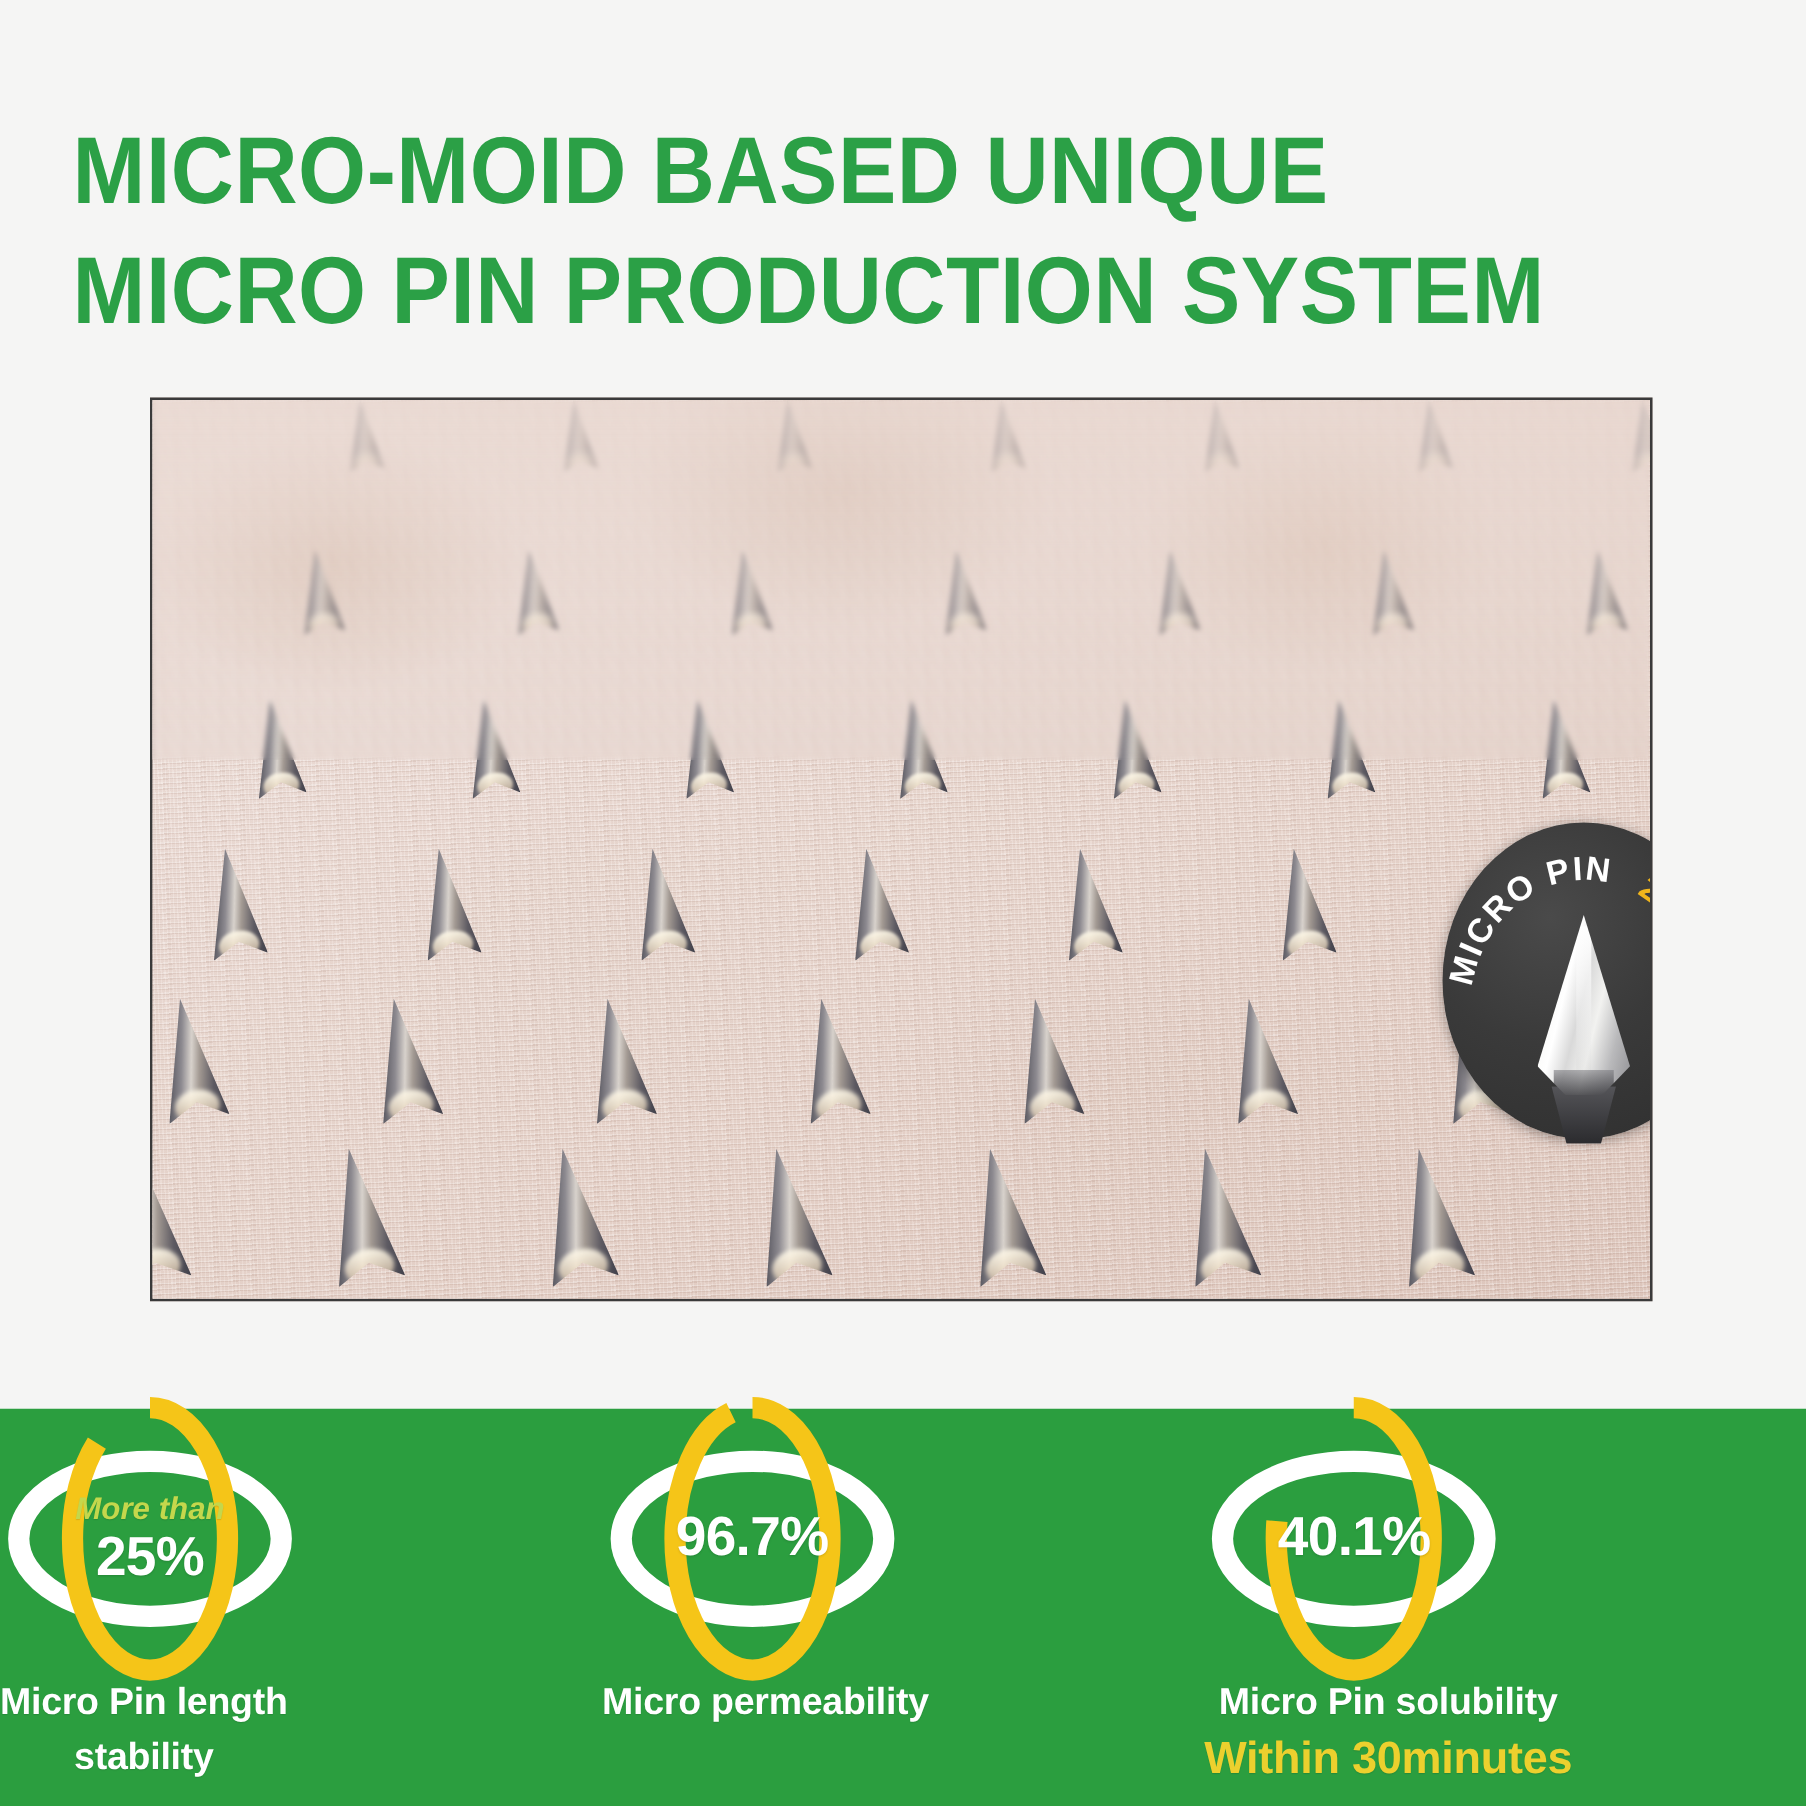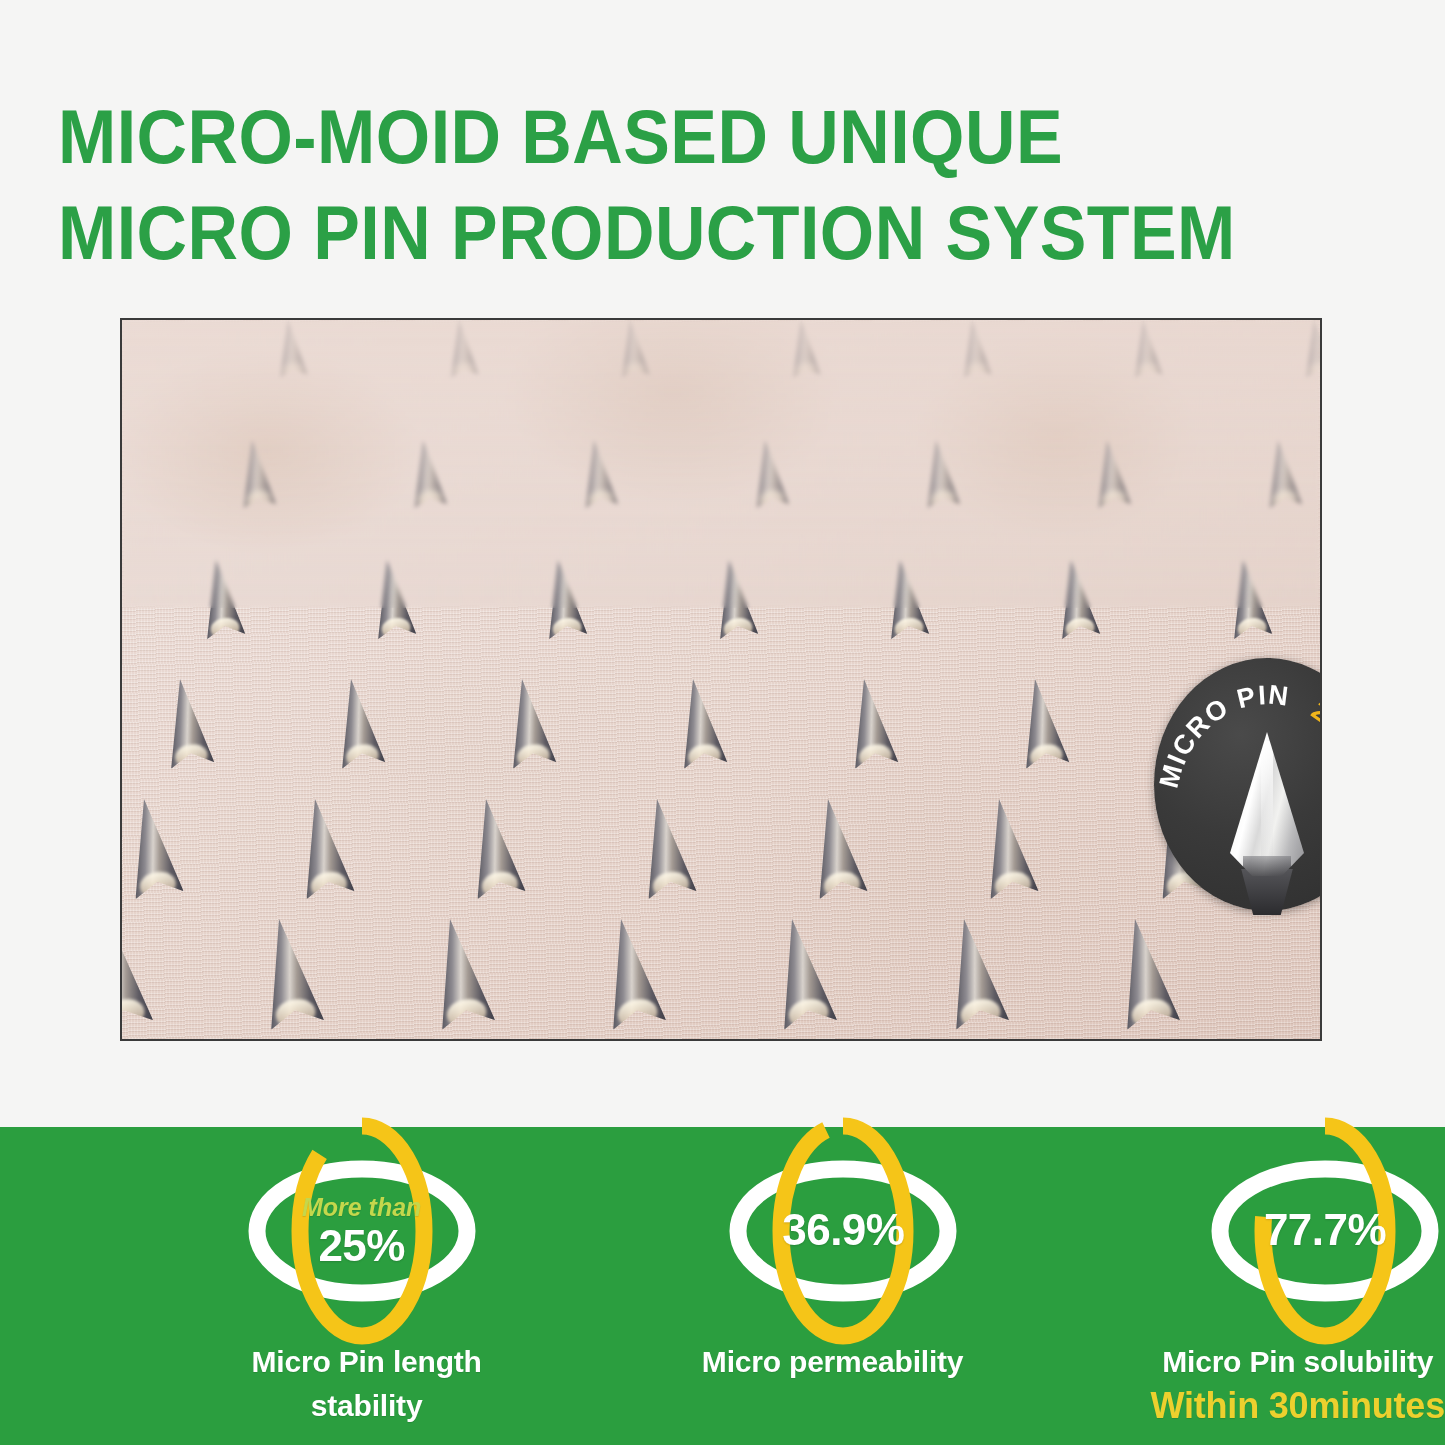--- a/index.html
+++ b/index.html
@@ -200,21 +200,21 @@
   .stats {
     position: absolute;
     inset: 0;
     display: flex;
   }
   .stat {
     flex: 1 1 0;
     position: relative;
     display: flex;
     flex-direction: column;
-    align-items: flex-end;
+    align-items: flex-start;
   }
   .ring-wrap {
     position: relative;
     margin-top: 33px;
     width: 240px;
     height: 142px;
   }
   .ring-wrap svg { display: block; overflow: visible; }
   .ring-text {
     position: absolute;
@@ -443,36 +443,36 @@
       </div>
     </div>
 
     <div class="stat">
       <div class="ring-wrap">
         <svg width="240" height="142" viewBox="0 0 240 142">
           <ellipse cx="120" cy="71" rx="105" ry="62" fill="none" stroke="#ffffff" stroke-width="17"></ellipse>
           <ellipse class="arc" cx="120" cy="71" rx="105" ry="62" fill="none" stroke="#f5c518" stroke-width="17" stroke-linecap="butt" transform="rotate(-90 120 71)" stroke-dasharray="532.77392578125" stroke-dashoffset="17.581539550781205"></ellipse>
         </svg>
         <div class="ring-text">
-          <div class="ring-value small-gap">36.9%</div>
+          <div class="ring-value small-gap">96.7%</div>
         </div>
       </div>
       <div class="stat-label">
         <span>Micro permeability</span>
       </div>
     </div>
 
     <div class="stat">
       <div class="ring-wrap">
         <svg width="240" height="142" viewBox="0 0 240 142">
           <ellipse cx="120" cy="71" rx="105" ry="62" fill="none" stroke="#ffffff" stroke-width="17"></ellipse>
           <ellipse class="arc" cx="120" cy="71" rx="105" ry="62" fill="none" stroke="#f5c518" stroke-width="17" stroke-linecap="butt" transform="rotate(-90 120 71)" stroke-dasharray="532.77392578125" stroke-dashoffset="118.80858544921874"></ellipse>
         </svg>
         <div class="ring-text">
-          <div class="ring-value small-gap">77.7%</div>
+          <div class="ring-value small-gap">40.1%</div>
         </div>
       </div>
       <div class="stat-label">
         <span>Micro Pin solubility</span>
         <div class="stat-sub">Within 30minutes</div>
       </div>
     </div>
 
   </div>
 </div>

